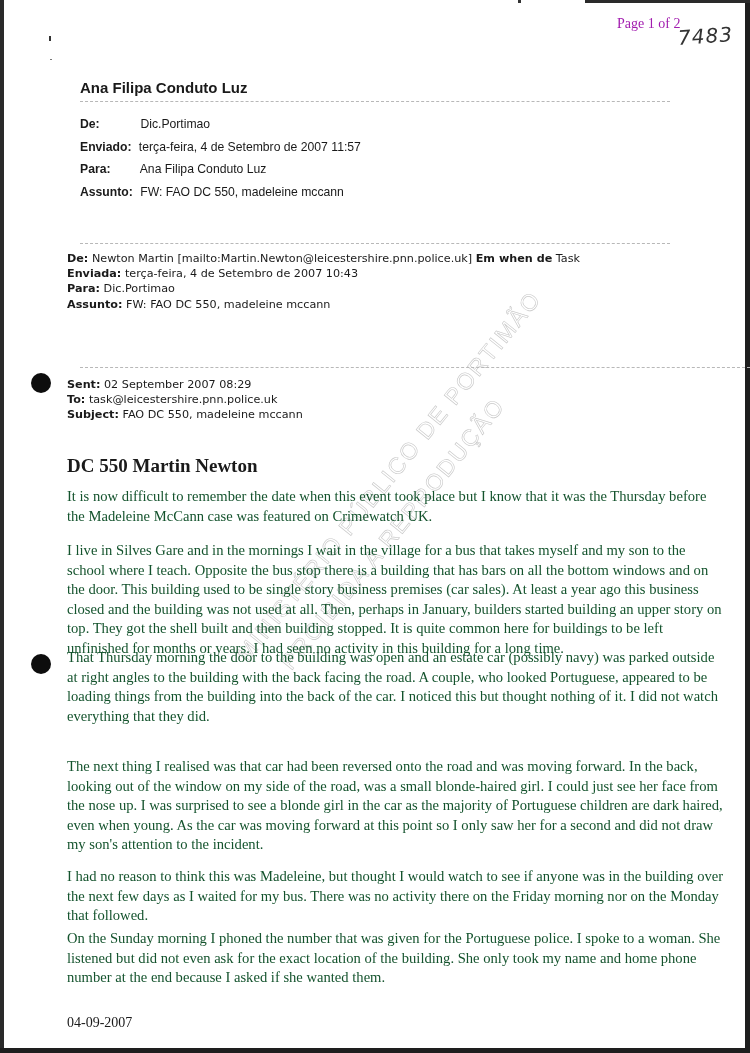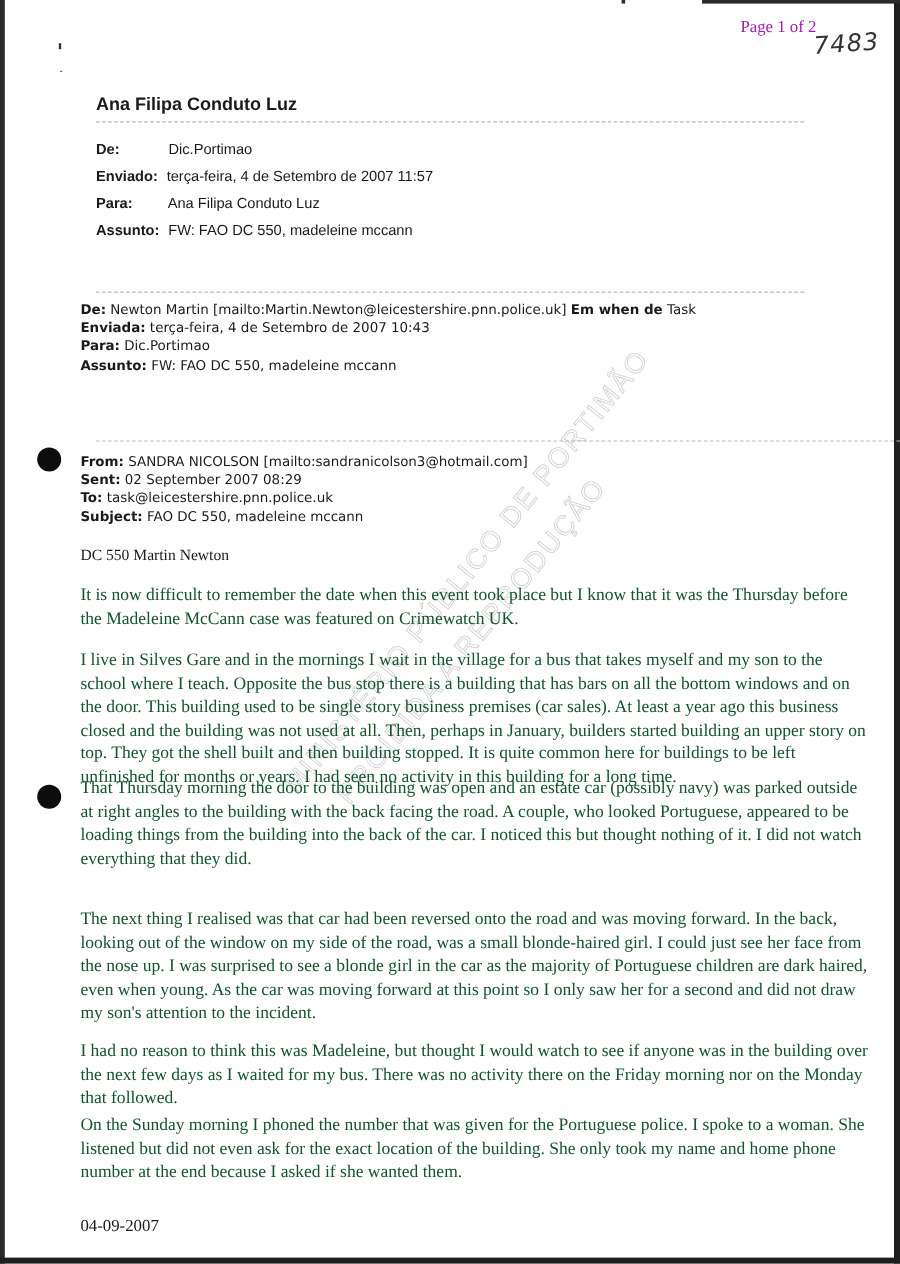--- a/index.html
+++ b/index.html
@@ -45,21 +45,21 @@
   .hdr2 { top: 251px; }
   .hdr3 { top: 377px; }
   .hdr2 b, .hdr3 b { font-weight: bold; }
 
   .bullet { position: absolute; width: 20px; height: 20px; border-radius: 50%; background: #0d0d0d; }
   .b1 { left: 31px; top: 373px; }
   .b2 { left: 31px; top: 654px; }
 
   .body-title {
     position: absolute; left: 67px; top: 455px;
-    font-family: "Liberation Serif", serif; font-size: 13px; font-weight: normal;
+    font-family: "Liberation Serif", serif; font-size: 19px; font-weight: bold;
   }
   .para {
     position: absolute; left: 67px; width: 660px;
     font-family: "Liberation Serif", serif; font-size: 14.6px; line-height: 19.5px; color: #14532d;
   }
   .p1 { top: 487px; }
   .p2 { top: 541px; }
   .p3 { top: 648px; }
   .p4 { top: 757px; }
   .p5 { top: 855px; margin-top: 12px; }
@@ -140,24 +140,20 @@
     <span>FW: FAO DC 550, madeleine mccann</span>
   </div>
 </div>
 
 <div class="sep sep3"></div>
 <div class="bullet b1"></div>
 <div class="bullet b2"></div>
 
 <div class="hdr3">
   <div>
-    <b>From:</b>
-    <span>SANDRA NICOLSON [mailto:sandranicolson3@hotmail.com]</span>
-  </div>
-  <div>
     <b>Sent:</b>
     <span>02 September 2007 08:29</span>
   </div>
   <div>
     <b>To:</b>
     <span>task@leicestershire.pnn.police.uk</span>
   </div>
   <div>
     <b>Subject:</b>
     <span>FAO DC 550, madeleine mccann</span>

